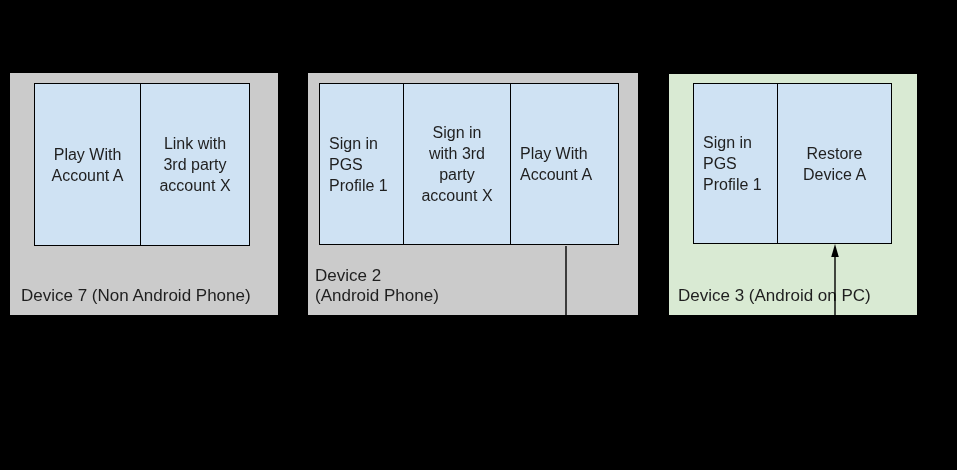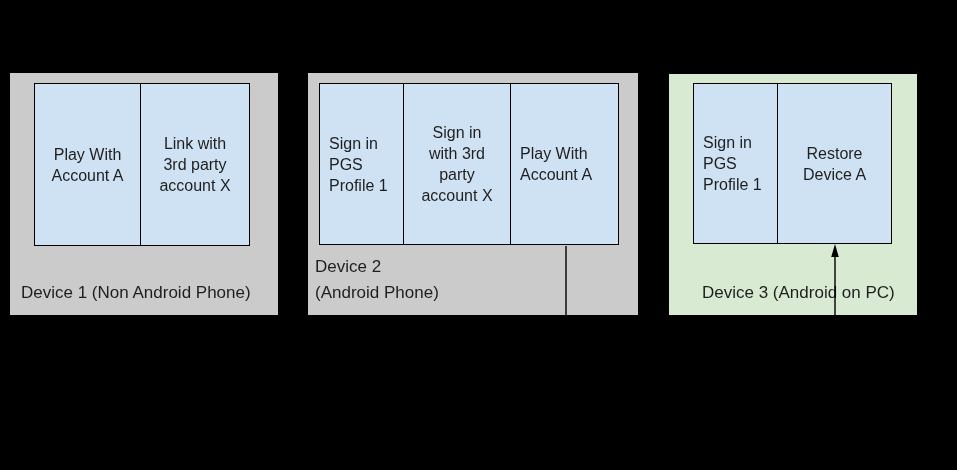--- a/index.html
+++ b/index.html
@@ -56,26 +56,26 @@
     color: var(--color-text, #1f1f1f);
   }
   .align-center .box-label { text-align: center; padding: 0 3px; }
   .align-left   .box-label { text-align: left;   padding: 0 4px 0 9px; }
 
   .device-label {
     position: absolute;
     bottom: 9px;
     white-space: pre-line;
     font-size: 17px;
-    line-height: 26px;
+    line-height: 20px;
     color: var(--color-text, #1f1f1f);
   }
   .panel-1 .device-label { left: 11px; }
   .panel-2 .device-label { left: 7px; }
-  .panel-3 .device-label { left: 9px; margin-left: 24px; }
+  .panel-3 .device-label { left: 9px; }
 
   .connector {
     position: absolute;
     left: 0;
     top: 0;
     pointer-events: none;
   }
   .connector-path {
     fill: none;
     stroke: var(--color-connector, #000);
@@ -93,21 +93,21 @@
       <div class="flow-box w107 align-center">
         <span class="box-label">Play With
 Account A</span>
       </div>
       <div class="flow-box w109 align-center">
         <span class="box-label">Link with
 3rd party
 account X</span>
       </div>
     </div>
-    <div class="device-label">Device 1 (Non Android Phone)</div>
+    <div class="device-label">Device 7 (Non Android Phone)</div>
   </section>
 
   <section class="panel panel-gray panel-2">
     <div class="box-row row-2">
       <div class="flow-box w85 align-left">
         <span class="box-label">Sign in
 PGS
 Profile 1</span>
       </div>
       <div class="flow-box w107 align-center">

